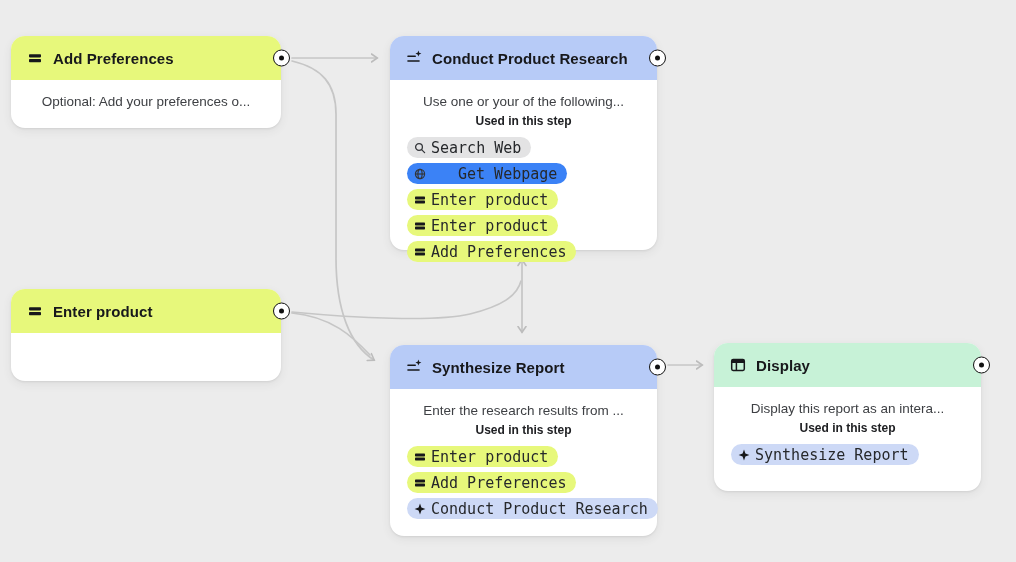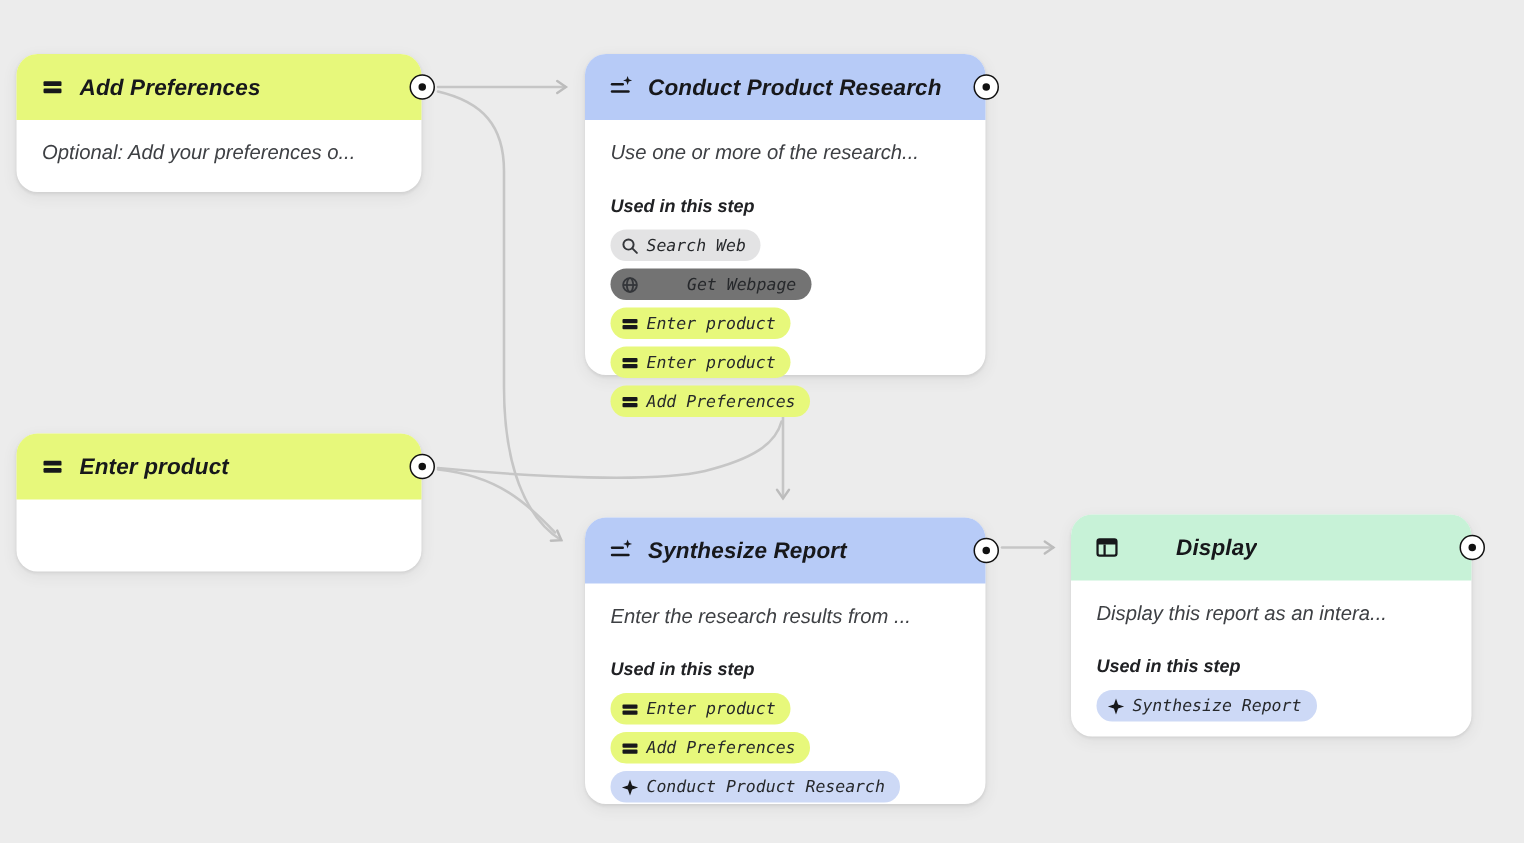--- a/index.html
+++ b/index.html
@@ -2,21 +2,21 @@
 <html><head>
 <meta charset="utf-8">
 <style>
   html,body{margin:0;padding:0;}
   body{
     width:1016px;height:562px;overflow:hidden;
     font-family:"Liberation Sans", sans-serif;
     background:#ececec;
   }
   .canvas{
-    position:relative;width:1004px;height:562px;background:#ececec;font-style:italic;
+    position:relative;width:1004px;height:562px;background:#ececec;
   }
   svg.edges{position:absolute;left:0;top:0;z-index:1;}
   .node{
     position:absolute;z-index:2;
     background:#ffffff;border-radius:14px;
     box-shadow:0 1px 2px rgba(60,60,60,.10),0 3px 10px rgba(60,60,60,.08);
   }
   .node-header{
     position:relative;height:44px;border-radius:14px 14px 0 0;
     display:flex;align-items:center;padding:0 16px;box-sizing:border-box;
@@ -26,28 +26,28 @@
     font-size:15px;font-weight:700;color:#17181b;letter-spacing:.1px;
     white-space:nowrap;overflow:hidden;
   }
   .port{
     position:absolute;right:-9px;top:50%;transform:translateY(-50%);
     width:15px;height:15px;border-radius:50%;
     background:#ffffff;border:1.6px solid #111;
     display:flex;align-items:center;justify-content:center;cursor:crosshair;
   }
   .port-dot{width:5px;height:5px;border-radius:50%;background:#111;}
-  .node-body{padding:13px 17px 14px 17px;box-sizing:border-box;}
+  .node-body{padding:13px 17px 14px 17px;box-sizing:border-box;text-align:center;}
   .node-desc{font-size:13.5px;color:#3e4044;line-height:17px;white-space:nowrap;overflow:hidden;}
-  .used-label{margin-top:20px;font-size:12px;font-weight:700;color:#202124;line-height:14px;}
+  .used-label{margin-top:4px;font-size:12px;font-weight:700;color:#202124;line-height:14px;}
   .chips{margin-top:9px;display:flex;flex-wrap:wrap;gap:5px 6px;max-width:238px;}
   .chip{
     display:inline-flex;align-items:center;gap:5px;
     height:19px;padding:1px 10px 1px 7px;border-radius:11px;box-sizing:content-box;
-    font-family:"DejaVu Sans Mono", monospace;font-size:11px;color:#26282b;
+    font-family:"DejaVu Sans Mono", monospace;font-size:15px;color:#26282b;
     white-space:nowrap;cursor:pointer;
   }
   .chip svg{flex:0 0 auto;}
 </style>
 </head>
 <body>
 
 <div class="canvas" id="canvas">
   <svg class="edges" width="1016" height="562" id="edgesSvg" aria-hidden="true">
       <defs>
@@ -104,33 +104,33 @@
             <path d="M2 11 H13" stroke="#17181b" stroke-width="1.6" stroke-linecap="round" fill="none"></path>
             <path d="M12.4 0.6 L13.2 2.8 L15.4 3.6 L13.2 4.4 L12.4 6.6 L11.6 4.4 L9.4 3.6 L11.6 2.8 Z" fill="#17181b"></path>
           </svg>
         </span>
         <span class="node-title">Conduct Product Research</span>
         <span class="port">
           <span class="port-dot"></span>
         </span>
       </div>
       <div class="node-body">
-        <div class="node-desc">Use one or more of the research...</div>
+        <div class="node-desc">Use one or your of the following...</div>
         <div class="used-label">Used in this step</div>
         <div class="chips">
           <span class="chip" style="background: rgb(227, 227, 228);">
             <span style="display: inline-flex;">
               <svg width="12" height="12" viewBox="0 0 12 12">
                 <circle cx="5" cy="5" r="3.4" fill="none" stroke="#34363a" stroke-width="1.3"></circle>
                 <line x1="7.6" y1="7.6" x2="10.6" y2="10.6" stroke="#34363a" stroke-width="1.3" stroke-linecap="round"></line>
               </svg>
             </span>
             <span>Search Web</span>
           </span>
-          <span class="chip" style="background: #737373; gap: 32px;">
+          <span class="chip" style="background: #3b82f6; gap: 32px;">
             <span style="display: inline-flex;">
               <svg width="12" height="12" viewBox="0 0 12 12">
                 <circle cx="6" cy="6" r="4.6" fill="none" stroke="#34363a" stroke-width="1.2"></circle>
                 <line x1="1.4" y1="6" x2="10.6" y2="6" stroke="#34363a" stroke-width="1.2"></line>
                 <ellipse cx="6" cy="6" rx="2.1" ry="4.6" fill="none" stroke="#34363a" stroke-width="1.2"></ellipse>
               </svg>
             </span>
             <span>Get Webpage</span>
           </span>
           <span class="chip" style="background: rgb(231, 248, 123);">
@@ -204,21 +204,21 @@
               <svg width="12" height="12" viewBox="0 0 12 12">
                 <path d="M6 0.6 L7.4 4.6 L11.4 6 L7.4 7.4 L6 11.4 L4.6 7.4 L0.6 6 L4.6 4.6 Z" fill="#17181b"></path>
               </svg>
             </span>
             <span>Conduct Product Research</span>
           </span>
         </div>
       </div>
     </div>
     <div class="node" style="left: 714px; top: 343px; width: 267px; height: 148px;">
-      <div class="node-header" style="background: rgb(199, 242, 215); gap: 28px;">
+      <div class="node-header" style="background: rgb(199, 242, 215);">
         <span class="node-icon">
           <svg width="16" height="16" viewBox="0 0 16 16">
             <rect x="1.7" y="2.6" width="12.6" height="10.8" rx="1.4" fill="none" stroke="#17181b" stroke-width="1.5"></rect>
             <path d="M1.7 4 a1.4 1.4 0 0 1 1.4 -1.4 h9.8 a1.4 1.4 0 0 1 1.4 1.4 v2 H1.7 Z" fill="#17181b"></path>
             <line x1="6.4" y1="6" x2="6.4" y2="13.2" stroke="#17181b" stroke-width="1.5"></line>
           </svg>
         </span>
         <span class="node-title">Display</span>
         <span class="port">
           <span class="port-dot"></span>

